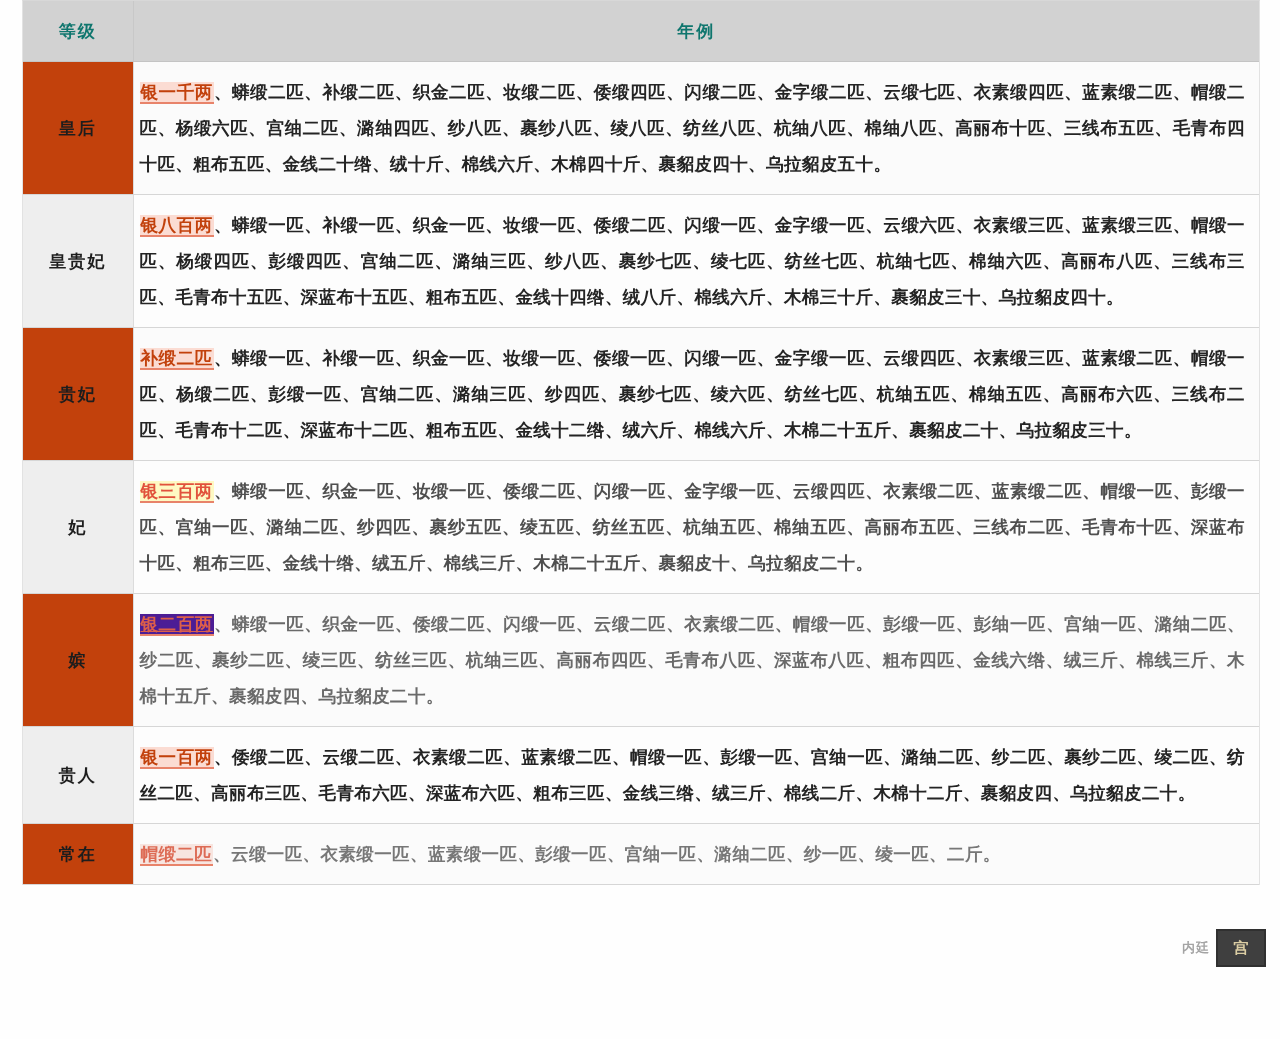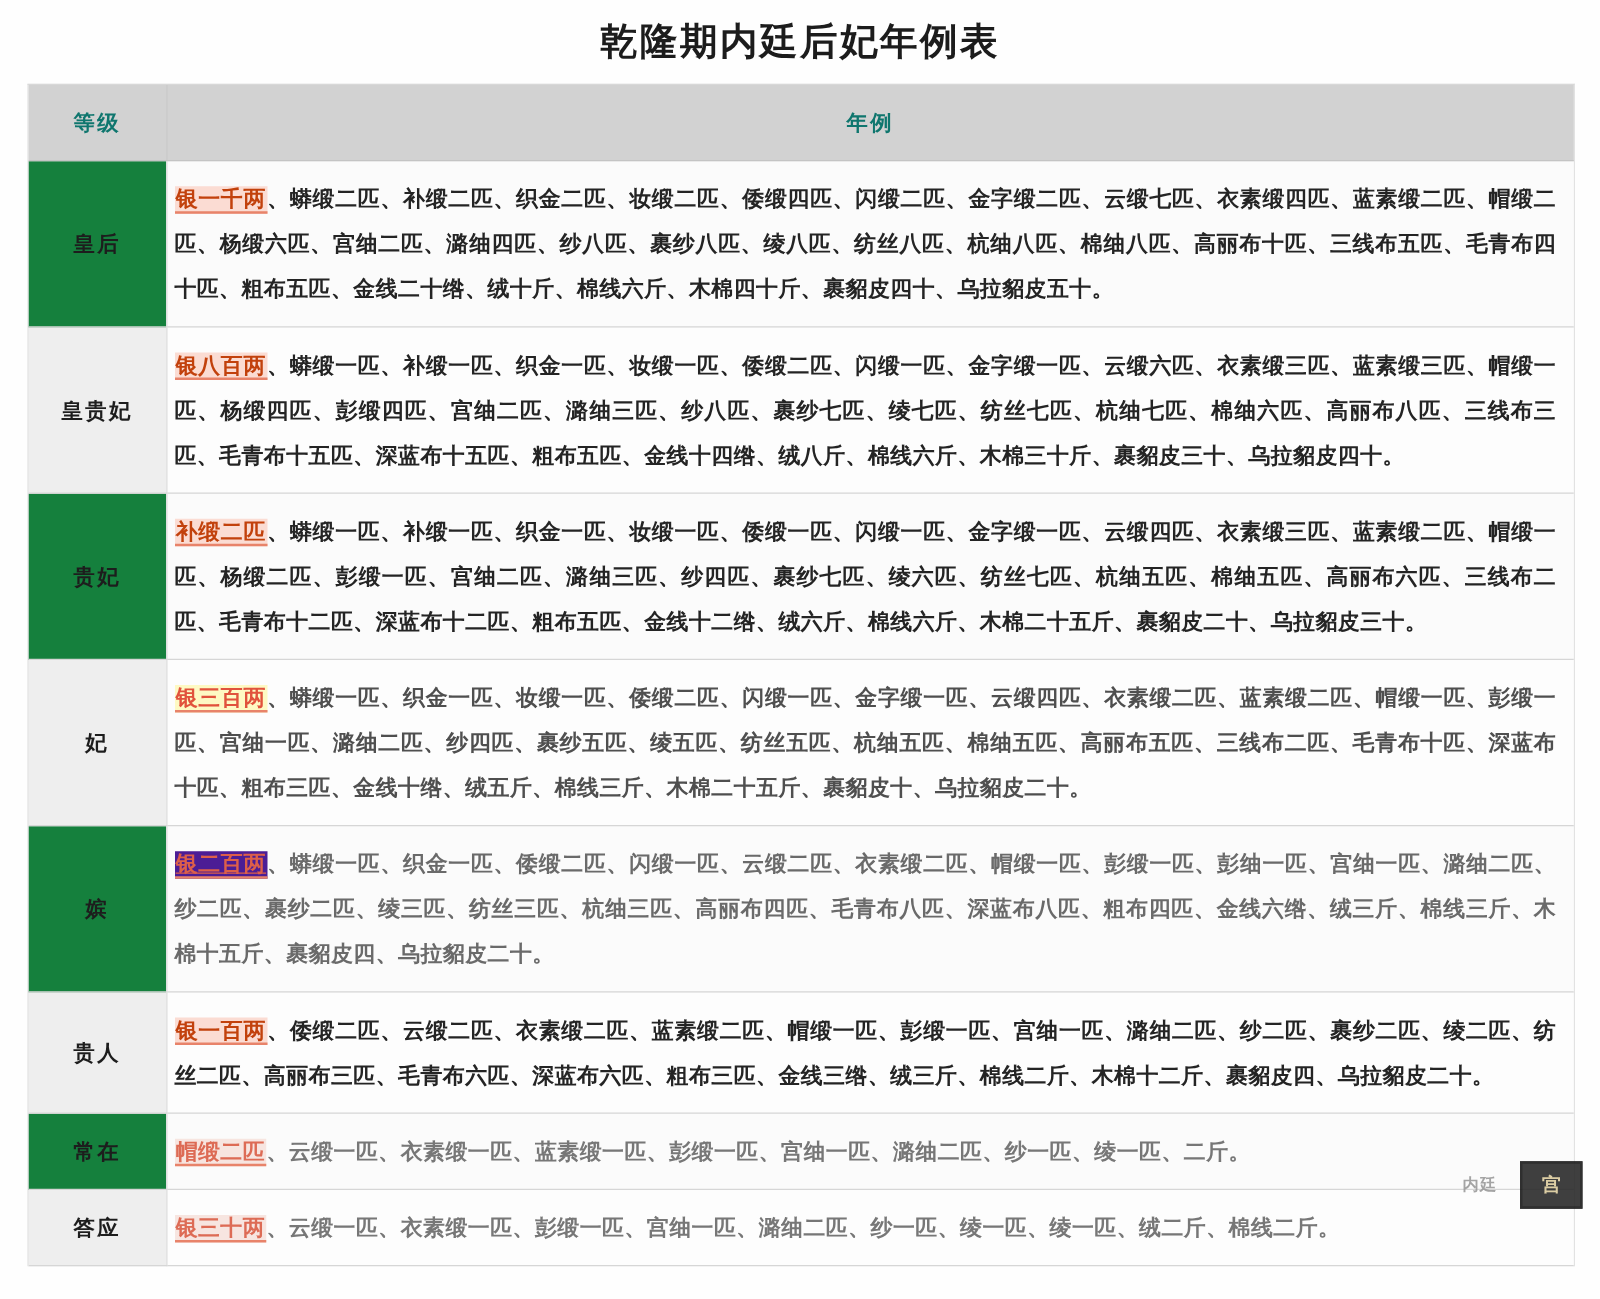--- a/index.html
+++ b/index.html
@@ -60,21 +60,21 @@
   }
   table.main thead th.rank-head {
     border-right: 1px solid #c8c8c8;
   }
   td.rank {
     text-align: center;
     font-size: 17px;
     font-weight: bold;
     color: #1d1d1d;
     letter-spacing: 2px;
-    background: #15803d;
+    background: #c2410c;
     border-right: 1px solid #dcdcdc;
     vertical-align: middle;
   }
   td.entry {
     background: #fbfbfb;
     padding: 12px 14px 12px 6px;
     font-size: 17.5px;
     line-height: 36px;
     color: #242424;
     font-weight: bold;
@@ -99,21 +99,21 @@
   tr.fade-1 .silver { color: #e1523c; background: #fef9c3; }
   tr.fade-2 .silver { color: #dd5f49; background: #4c1d95; text-decoration: underline; }
   tr.fade-3 .silver { color: #dd6b55; background: #f7e5e0; }
 
   .watermark {
     position: absolute;
     right: 14px;
     bottom: 72px;
     display: flex;
     align-items: center;
-    gap: 18px;
+    gap: 6px;
     opacity: 0.9;
   }
   .wm-text {
     font-size: 13px;
     color: #9b9b9b;
     font-weight: bold;
     letter-spacing: 1px;
   }
   .wm-logo {
     width: 46px;
@@ -126,21 +126,20 @@
     align-items: center;
     justify-content: center;
     border: 2px solid #1a1a1a;
   }
 </style>
 </head>
 <body>
 
 <div class="page">
 
-  <div class="title">乾隆期内廷后妃年例表</div>
 
   <div class="table-wrap">
     <table class="main">
       <colgroup>
           <col class="rank-col">
           <col>
         </colgroup>
       <thead>
         <tr>
           <th class="rank-head">等级</th>
@@ -169,24 +168,20 @@
             <td class="entry"><span class="silver">银二百两</span><span>、蟒缎一匹、织金一匹、倭缎二匹、闪缎一匹、云缎二匹、衣素缎二匹、帽缎一匹、彭缎一匹、彭䌷一匹、宫䌷一匹、潞䌷二匹、纱二匹、裹纱二匹、绫三匹、纺丝三匹、杭䌷三匹、高丽布四匹、毛青布八匹、深蓝布八匹、粗布四匹、金线六绺、绒三斤、棉线三斤、木棉十五斤、裹貂皮四、乌拉貂皮二十。</span></td>
           </tr>
           <tr class="alt">
             <td class="rank">贵人</td>
             <td class="entry"><span class="silver">银一百两</span><span>、倭缎二匹、云缎二匹、衣素缎二匹、蓝素缎二匹、帽缎一匹、彭缎一匹、宫䌷一匹、潞䌷二匹、纱二匹、裹纱二匹、绫二匹、纺丝二匹、高丽布三匹、毛青布六匹、深蓝布六匹、粗布三匹、金线三绺、绒三斤、棉线二斤、木棉十二斤、裹貂皮四、乌拉貂皮二十。</span></td>
           </tr>
           <tr class="fade-3">
             <td class="rank">常在</td>
             <td class="entry"><span class="silver">帽缎二匹</span><span>、云缎一匹、衣素缎一匹、蓝素缎一匹、彭缎一匹、宫䌷一匹、潞䌷二匹、纱一匹、绫一匹、二斤。</span></td>
           </tr>
-          <tr class="alt fade-3">
-            <td class="rank">答应</td>
-            <td class="entry"><span class="silver">银三十两</span><span>、云缎一匹、衣素缎一匹、彭缎一匹、宫䌷一匹、潞䌷二匹、纱一匹、绫一匹、绫一匹、绒二斤、棉线二斤。</span></td>
-          </tr>
         </tbody>
     </table>
   </div>
 
   <div class="watermark">
     <span class="wm-text">内廷</span>
     <span class="wm-logo">宫</span>
   </div>
 
 </div>

